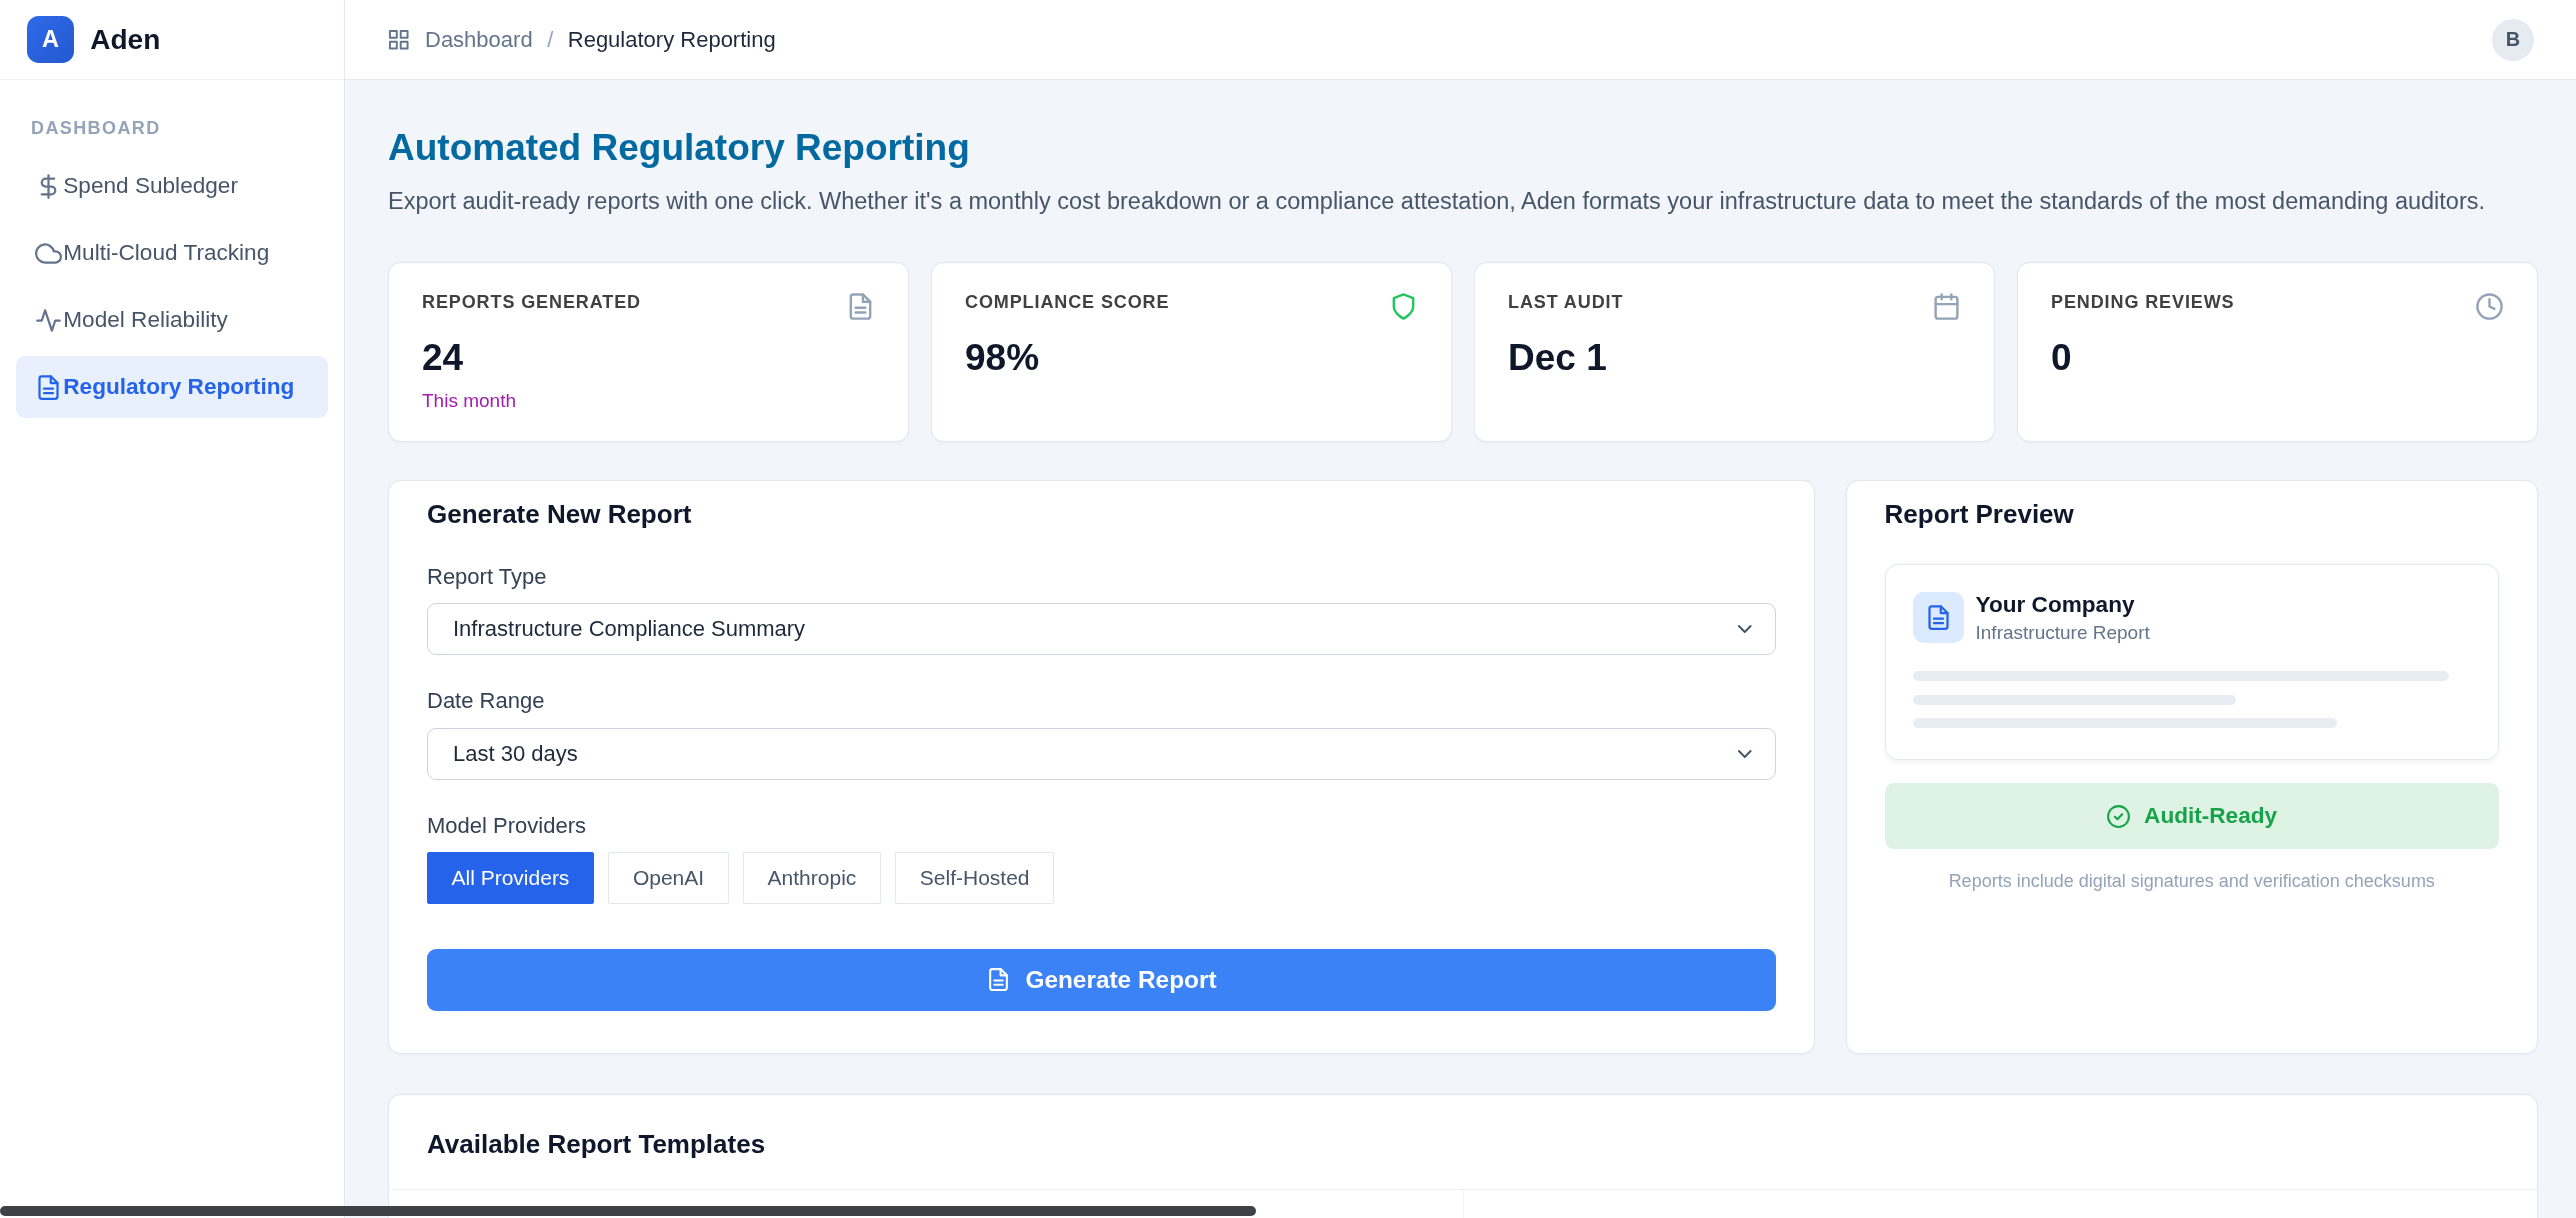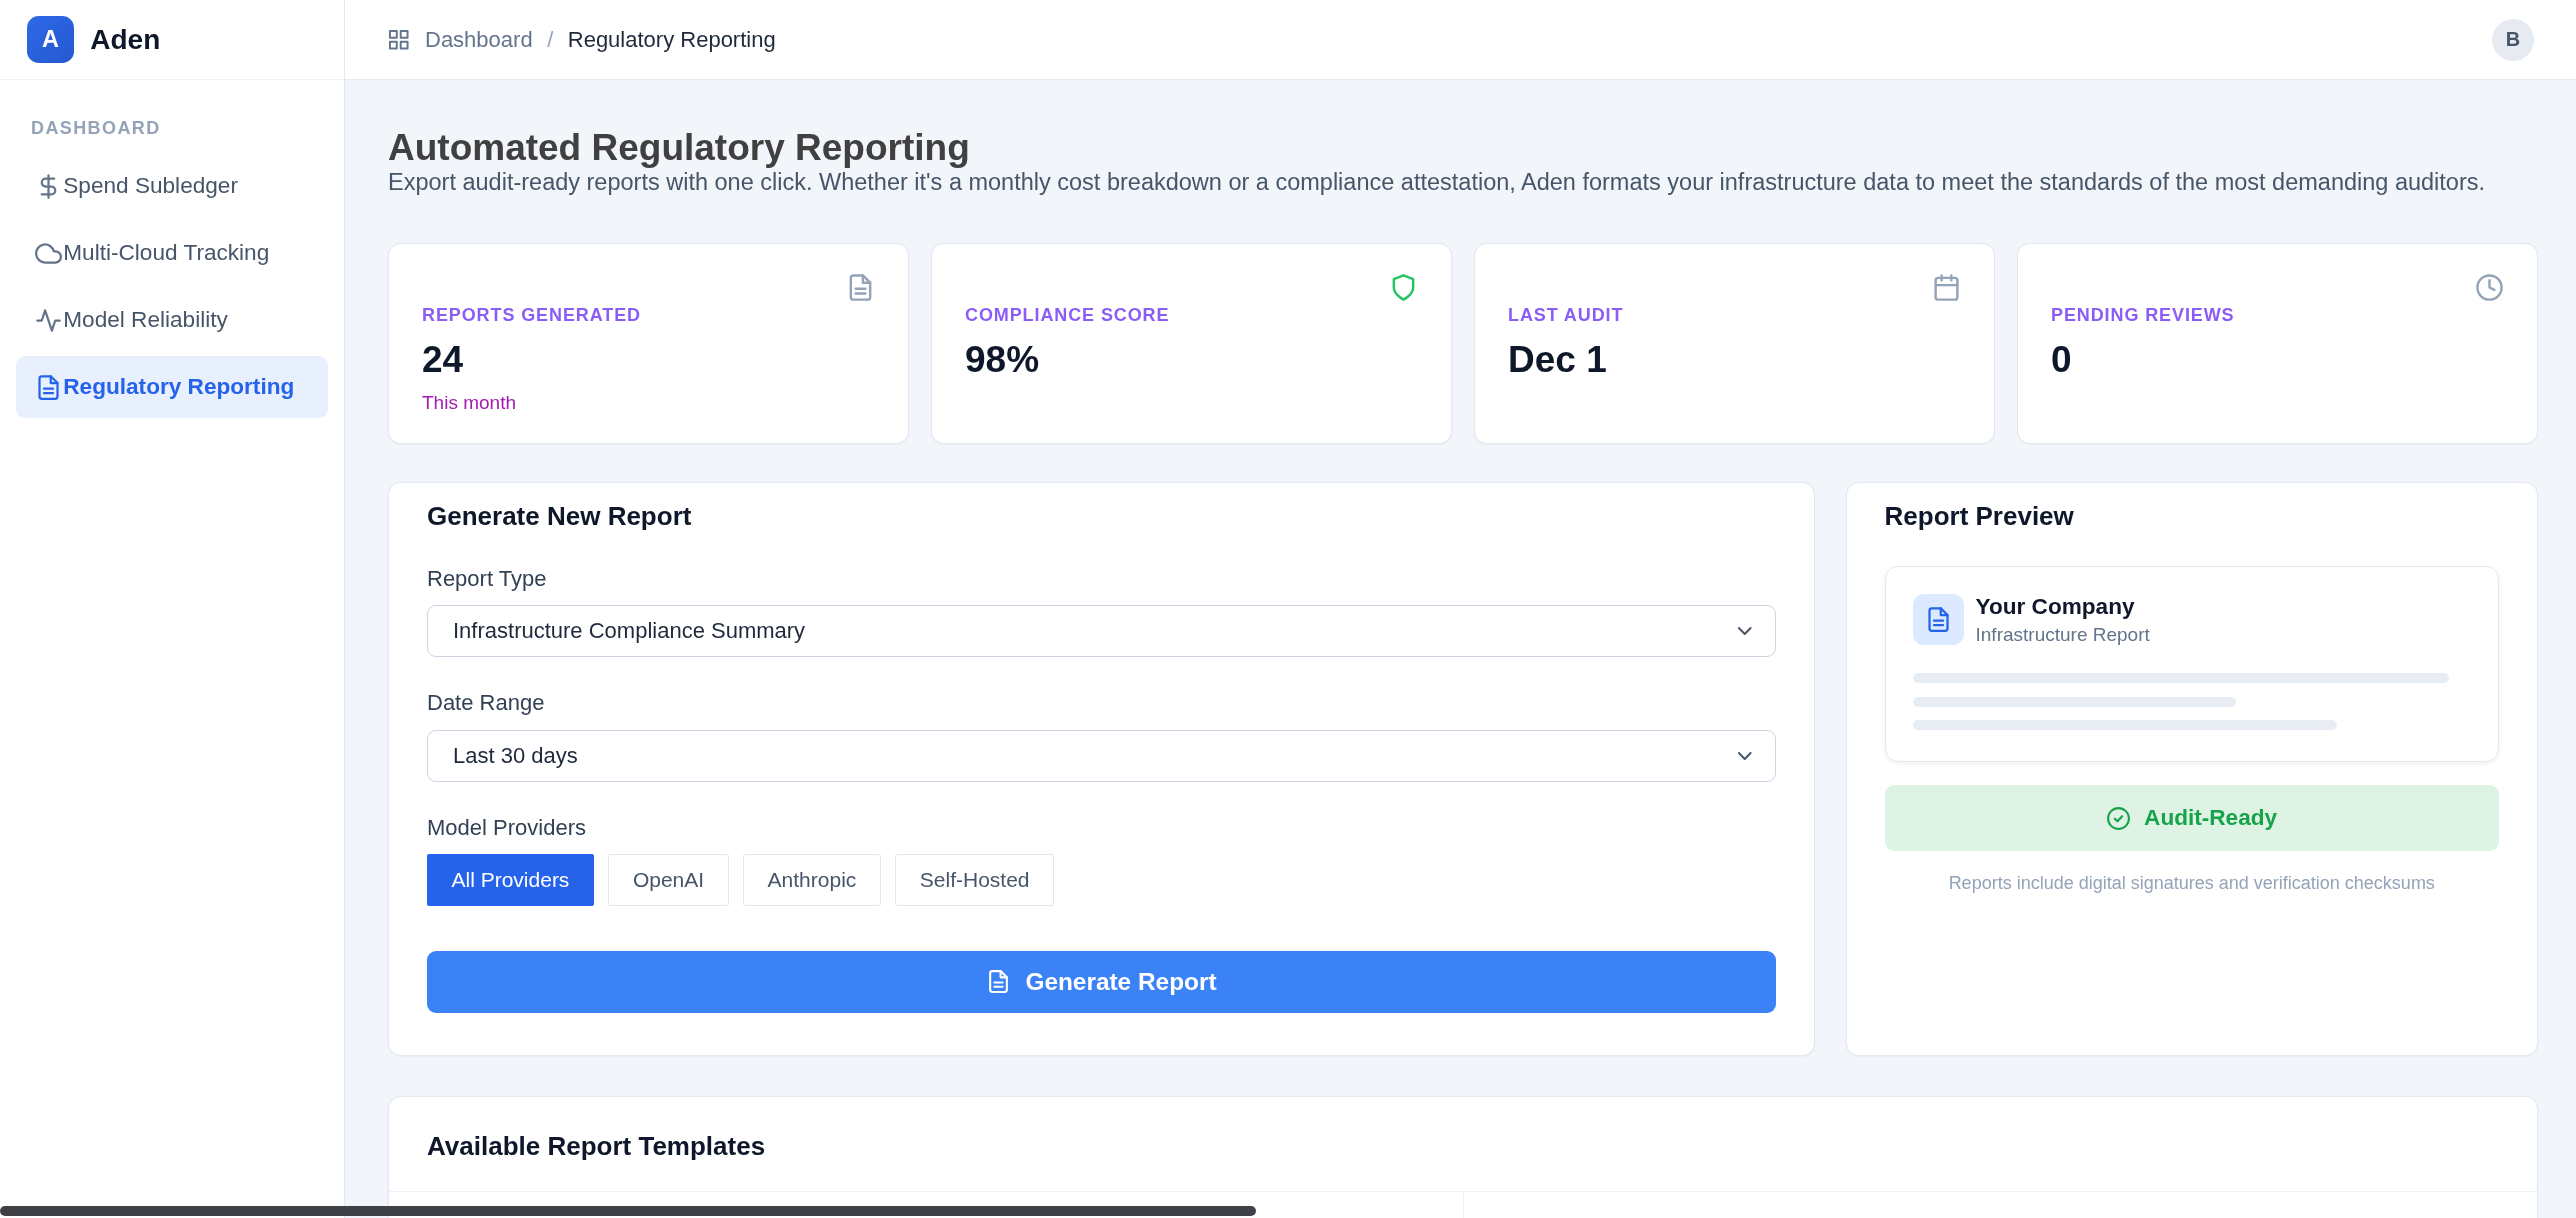--- a/index.html
+++ b/index.html
@@ -23,28 +23,28 @@
   .main { flex:1; display:flex; flex-direction:column; min-width:0; }
   .topbar { height:80px; flex-shrink:0; background:#ffffff; border-bottom:0.9px solid #e5eaf0; display:flex; align-items:center; justify-content:space-between; padding:0 42px; }
   .breadcrumb { display:flex; align-items:center; gap:14.5px; font-size:22px; }
   .breadcrumb .crumb-icon { color:#64748b; display:flex; }
   .breadcrumb a { color:#64748b; text-decoration:none; cursor:pointer; }
   .breadcrumb .sep { color:#94a3b8; }
   .breadcrumb .current { color:#1e293b; font-weight:500; }
   .avatar { width:42px; height:42px; border-radius:50%; background:#e6ebf1; color:#475569; display:flex; align-items:center; justify-content:center; font-size:20px; font-weight:600; cursor:pointer; }
 
   .content { flex:1; overflow:hidden; padding:47px 38px 0 43px; }
-  h1.page-title { font-size:37px; font-weight:700; color:#404040; margin-bottom:0; }
+  h1.page-title { font-size:37px; font-weight:700; color:#0369a1; margin-bottom:19px; }
   .subtitle { font-size:23.5px; color:#475569; margin-bottom:47px; }
 
   
   .stats { display:grid; grid-template-columns:repeat(4,1fr); gap:22px; margin-bottom:38px; }
   .stat-card { background:#fff; border:0.9px solid #e2e8f0; border-radius:12.7px; padding:29px 33px; box-shadow:0 0.9px 1.8px rgba(15,23,42,.04); }
   .stat-top { display:flex; align-items:flex-start; justify-content:space-between; margin-bottom:12.7px; }
-  .stat-label { font-size:18px; font-weight:600; letter-spacing:0.9px; color:#8b5cf6;margin-top:32px; }
+  .stat-label { font-size:18px; font-weight:600; letter-spacing:0.9px; color:#404040; }
   .stat-icon { color:#94a3b8; }
   .stat-icon svg { width:29px; height:29px; }
   .stat-icon.green { color:#22c55e; }
   .stat-value { font-size:37px; font-weight:700; color:#0f172a; }
   .stat-sub { font-size:19px; color:#a21caf; margin-top:11px; }
 
   
   .panels { display:grid; grid-template-columns:2.06fr 1fr; gap:31px; margin-bottom:40px; }
   .card { background:#fff; border:0.9px solid #e2e8f0; border-radius:12.7px; box-shadow:0 0.9px 1.8px rgba(15,23,42,.04); }
   .generate-card, .preview-card { padding:18px 38px 42px; }

